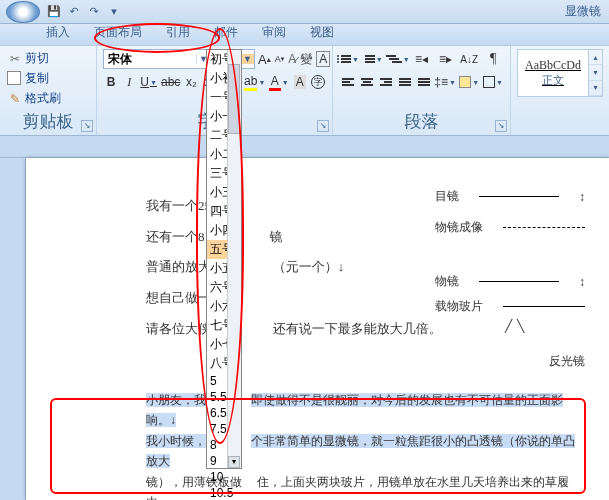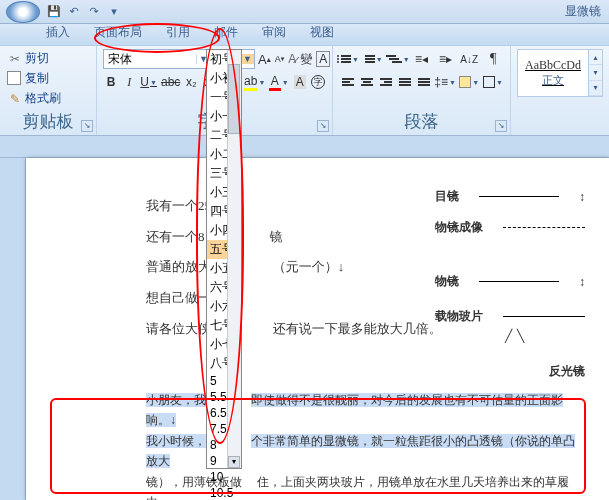--- a/index.html
+++ b/index.html
@@ -31,21 +31,21 @@
   .paste-icon::before { content:""; position:absolute; top:-4px; left:6px; width:12px; height:6px; background:#b8b8b8; border-radius:2px 2px 0 0; }
   .small-btn { display: flex; align-items: center; gap: 3px; padding: 1px 2px; color: #15428b; }
   .small-ico { width: 14px; height: 14px; display:inline-flex; align-items:center; justify-content:center; }
   .scissors { color:#6a6a6a; }
   .copy { background:#fff; border:1px solid #888; width:12px; height:12px; position:relative; }
   .copy::after{content:"";position:absolute;top:-3px;left:-3px;width:12px;height:12px;border:1px solid #888;background:#fff;}
   .brush { color:#c08030; }
   
   
   .combo { display: flex; align-items: center; background:#fff; border:1px solid #9ab3d0; height:20px; }
-  .combo input { border:none; outline:none; font-size:12px; padding:0 4px; background:transparent; }
+  .combo input { border:none; outline:none; font-size:12px; padding:0 4px; background:transparent;font-weight:bold; }
   .combo .dd { width:14px; text-align:center; color:#3b5e8c; border-left:1px solid #cdddee; font-size:9px; }
   .font-combo input { width: 92px; }
   .size-combo { margin-left: 2px; }
   .size-combo input { width: 24px; text-align:center; }
   .tbtn { width: 22px; height: 20px; border:1px solid transparent; display:flex; align-items:center; justify-content:center; color:#333; }
   .tbtn .dd-mini { font-size:7px; margin-left:1px; color:#3b5e8c; }
   
   .bold{font-weight:bold;} .ital{font-style:italic;font-family:serif;} .under{text-decoration:underline;} .strike{text-decoration:line-through;}
   .color-bar{border-bottom:3px solid #f00; width:14px; text-align:center;}
   .color-bar.y{border-bottom-color:#ff0;}
@@ -75,21 +75,21 @@
   
   
   .ruler-area{height:22px;background:#c3daf1;border-bottom:1px solid #a0b8d4;}
   
   
   .doc-area{position:relative;height:342px;background:#9fb4cd;display:flex;}
   .left-gutter{width:26px;background:#c3daf1;border-right:1px solid #a0b8d4;}
   .page{margin-left:0;width:583px;height:100%;background:#fff;box-shadow:0 0 4px rgba(0,0,0,.3);position:relative;padding:30px 20px 0 120px;font-family:SimSun,serif;font-size:13px;color:#333;}
   .para{margin:6px 0;line-height:1.9;}
   .page .diag{position:absolute;right:24px;top:26px;width:150px;font-size:12px;}
-  .dline{display:flex;align-items:center;gap:20px;margin:4px 0;font-weight:bold;}
+  .dline{display:flex;align-items:center;gap:20px;margin:4px 0;}
   .arrow{font-size:12px;line-height:1;}
   
   .bottom-sel{position:absolute;left:120px;right:24px;top:232px;font-size:12px;line-height:1.7;}
   .bottom-sel .hl{background:#c8dcf5;}
   
   
   .size-dd{position:absolute;left:206px;top:49px;width:36px;background:#fff;border:1px solid #888;z-index:50;font-size:12px;max-height:420px;}
   .size-dd .opt{padding:1px 3px;white-space:nowrap;}
   .size-dd .opt.hilite{background:#fbd49c;}
   .size-dd .scrollbar{position:absolute;right:0;top:0;bottom:0;width:14px;background:#eef1f5;border-left:1px solid #ccc;}
@@ -321,21 +321,21 @@
         </div>
       <div class="dline" style="margin-top:14px">
           <span>物镜成像</span>
           <span style="flex:1;border-top:1px dashed #000"></span>
         </div>
       <div class="dline" style="margin-top:37px">
           <span>物镜</span>
           <span style="flex:1;border-top:1px solid #000"></span>
           <span class="arrow">↕</span>
         </div>
-      <div class="dline" style="margin-top:18px">
+      <div class="dline" style="margin-top:8px">
           <span>载物玻片</span>
           <span style="flex:1;border-top:1px solid #000"></span>
         </div>
       <div style="height:30px;position:relative">
           <span style="position:absolute;left:70px;top:0">╱</span>
           <span style="position:absolute;left:82px;top:8">╲</span>
         </div>
       <div class="dline">
           <span style="flex:1"></span>
           <span>反光镜</span>

